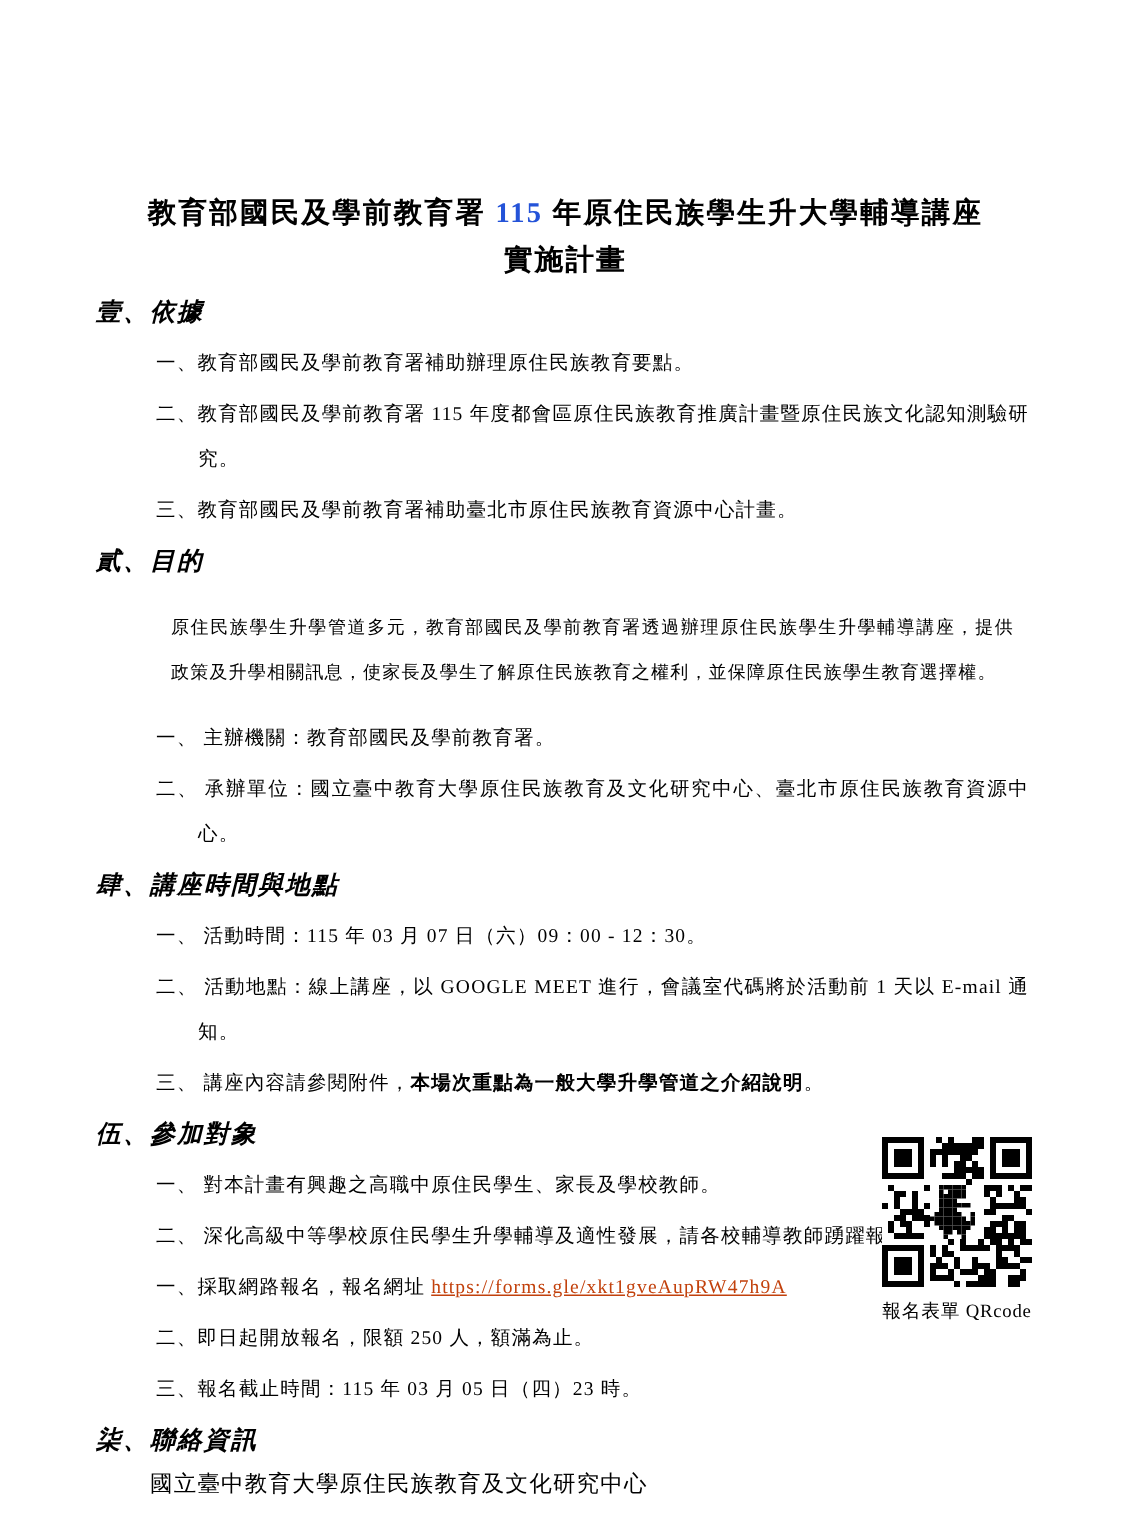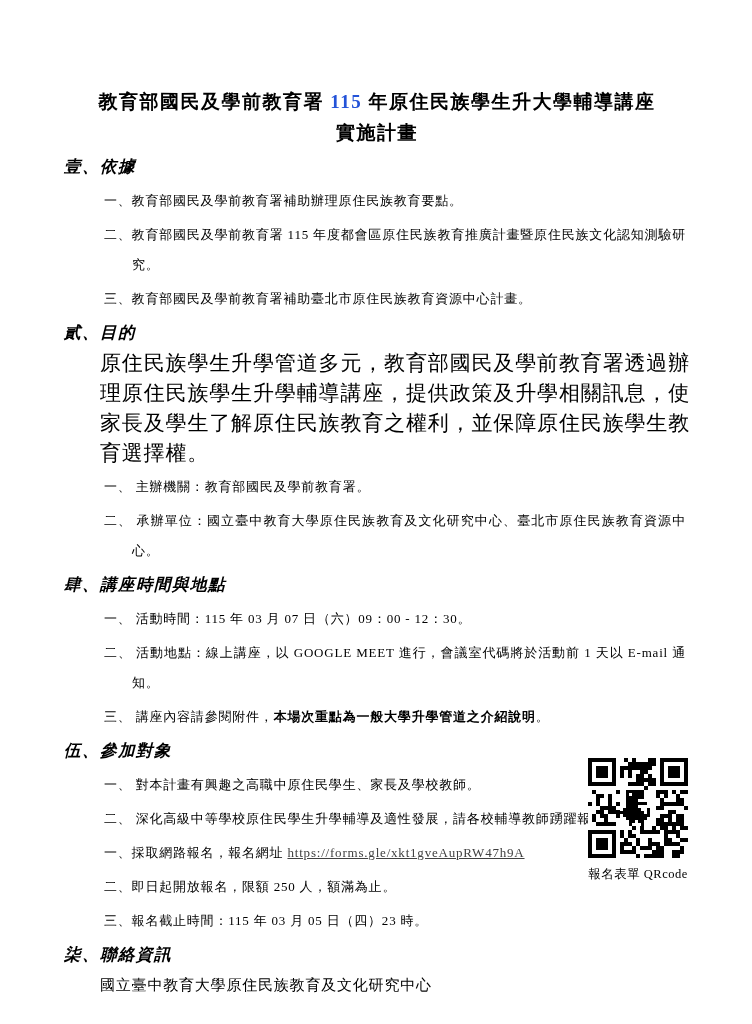--- a/index.html
+++ b/index.html
@@ -15,58 +15,59 @@
   .content{
     padding:86px 62px 0 64px;
     box-sizing:border-box;
   }
   .title-block{
     text-align:center;
     font-weight:bold;
     font-size:19px;
     line-height:31px;
     letter-spacing:1.5px;
+    margin-top:41px;
   }
   .title-year{color:#2453d8;}
   h2{
     font-size:16.5px;
     font-weight:bold;
     margin:4px 0 0 0;
     line-height:30px;
     letter-spacing:1.5px;
     font-style:italic;
   }
   p.item{
     margin:4px;
     font-size:13px;
     line-height:30px;
     letter-spacing:0.8px;
     text-align:justify;
     padding-left:64px;
     text-indent:-28px;
   }
   p.body-par{
-    margin:0;
-    font-size:21px;
+    margin:14px;
+    font-size:12px;
     line-height:30px;
     letter-spacing:0.8px;
     text-align:justify;
     padding-left:36px;
     text-indent:0;
   }
   p.flat{
     margin:0;
     font-size:15px;
     line-height:30px;
     letter-spacing:0.8px;
     padding-left:36px;
     text-indent:0;
   }
   p.narrow{max-width:486px;}
-  a.link{color:#404040;text-decoration:underline;cursor:pointer;}
+  a.link{color:#c2410c;text-decoration:underline;cursor:pointer;}
   b.em-bold{font-weight:bold;}
   .qr-block{
     position:absolute;
     left:584px;top:758px;
     width:108px;
     text-align:center;
   }
   .qr-box{width:100px;height:100px;margin:0 auto;}
   .qr-caption{
     font-size:12.5px;

